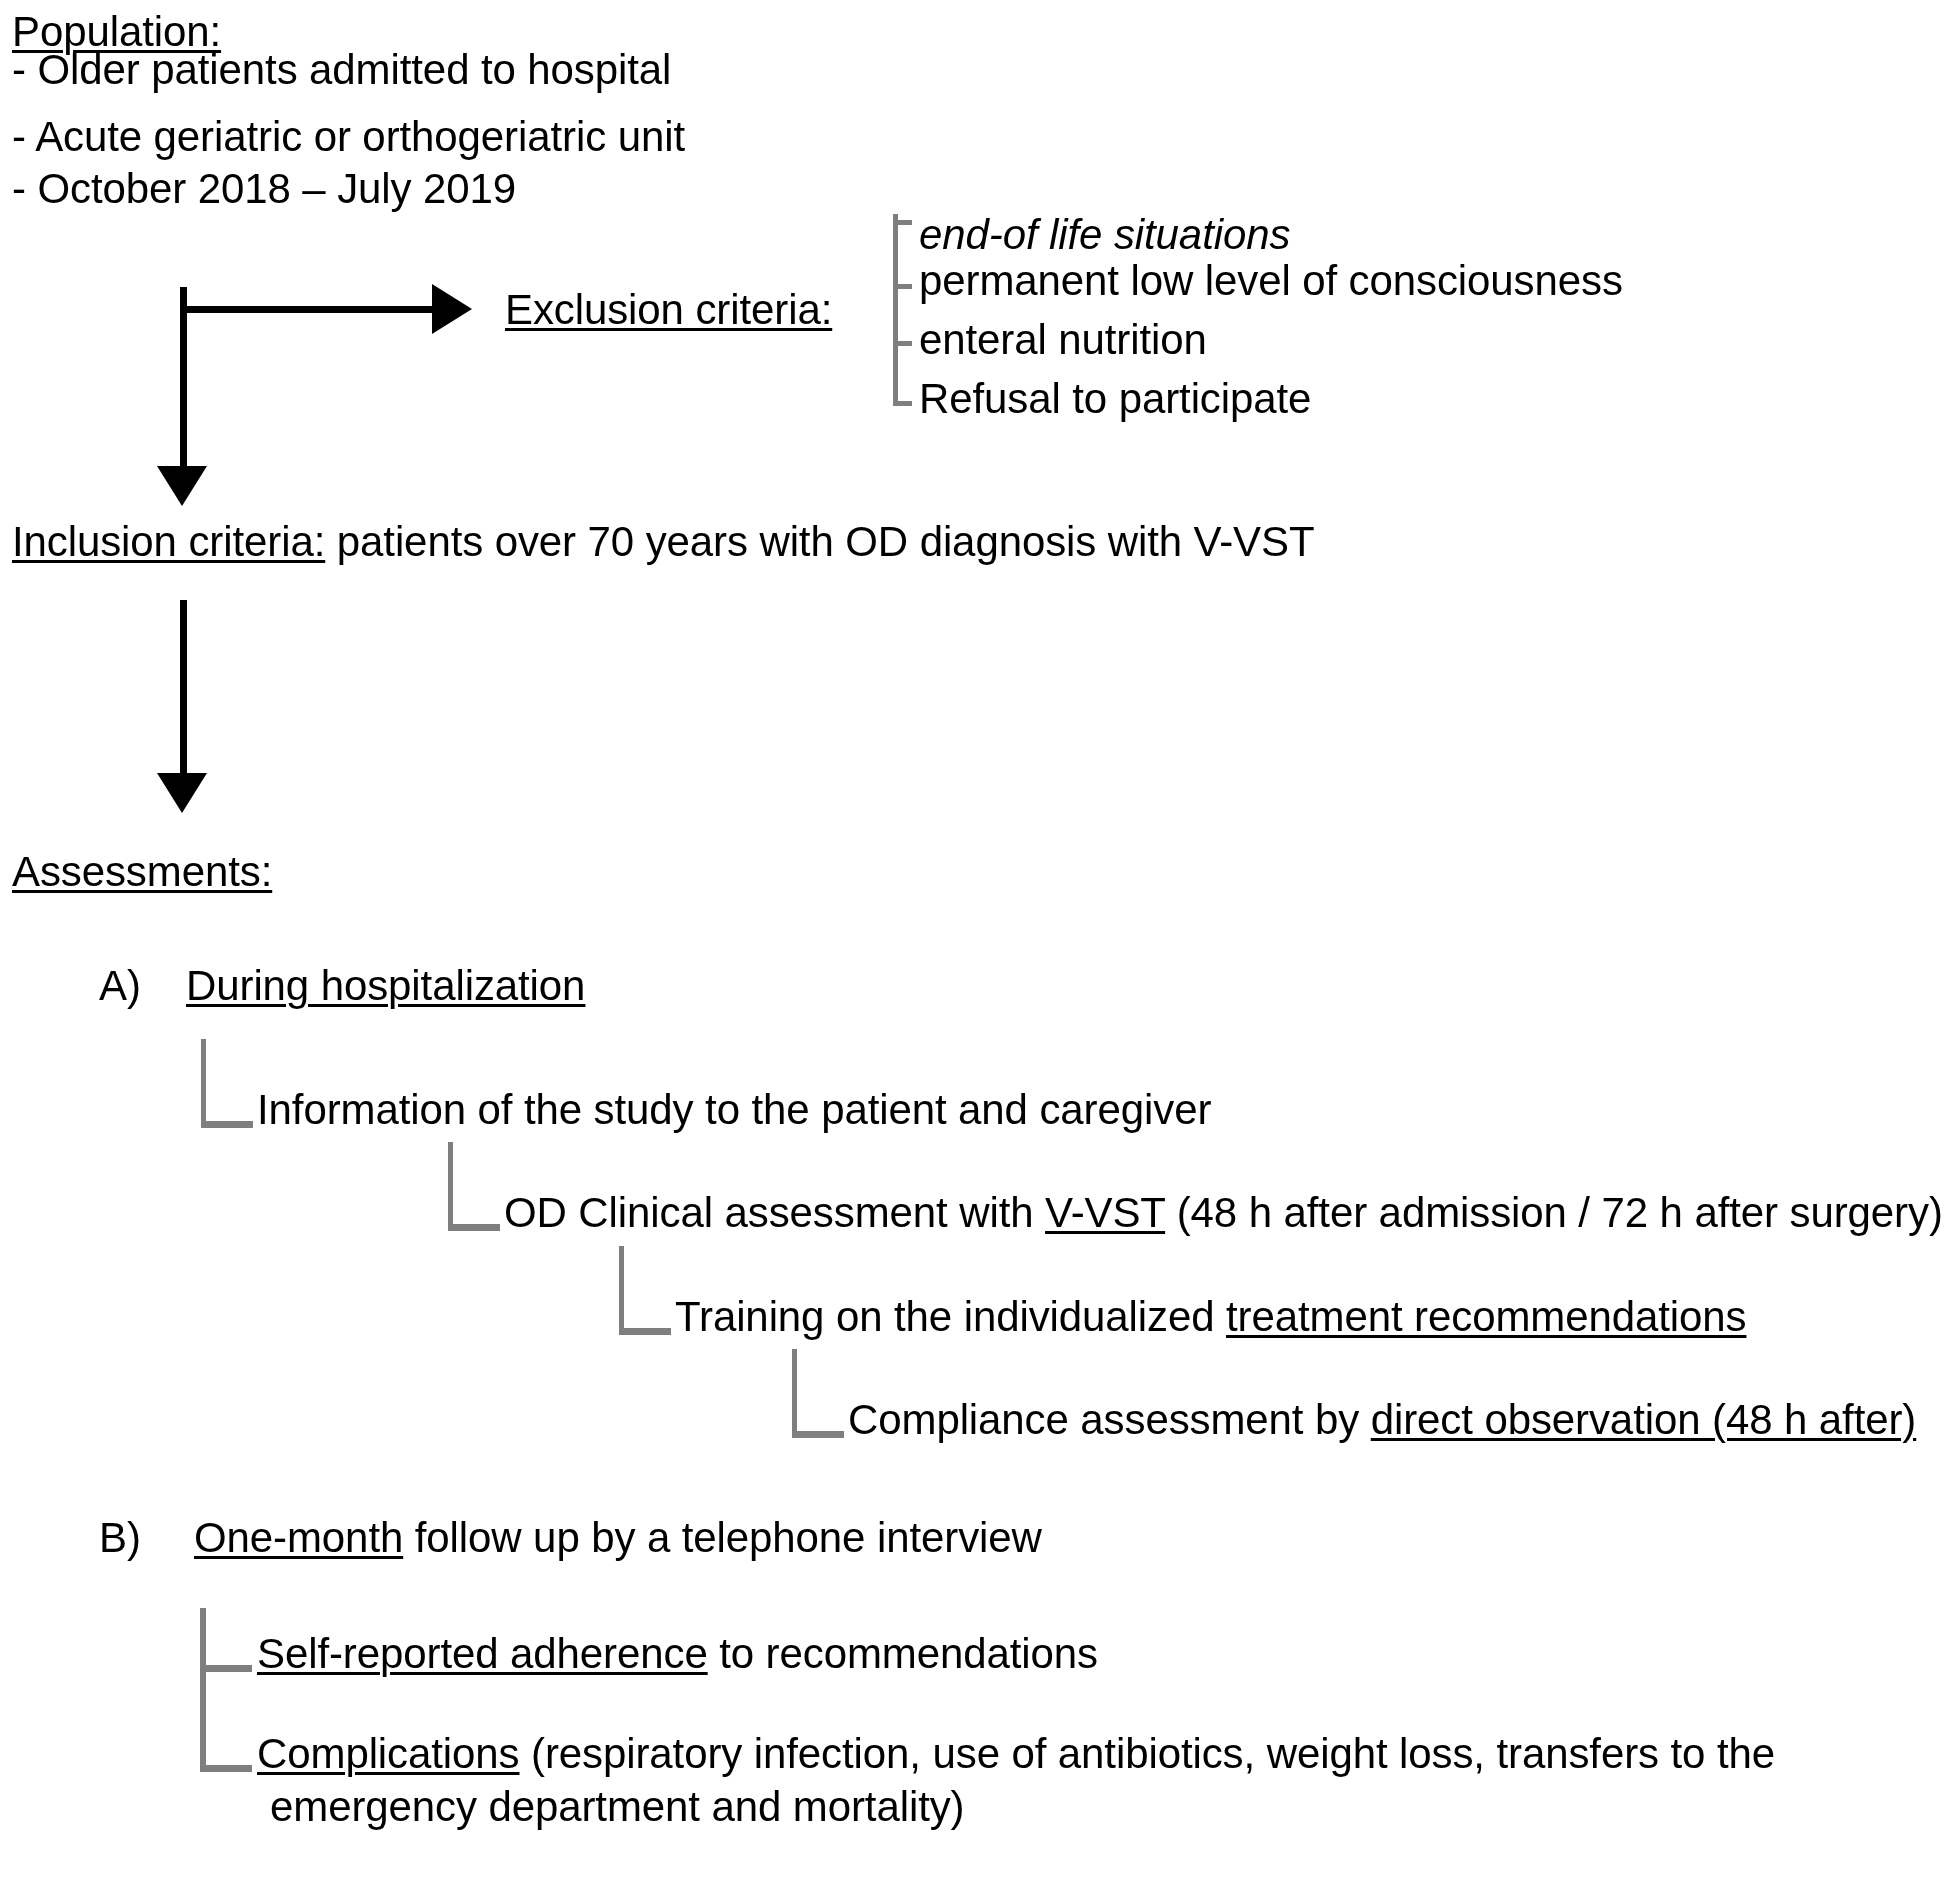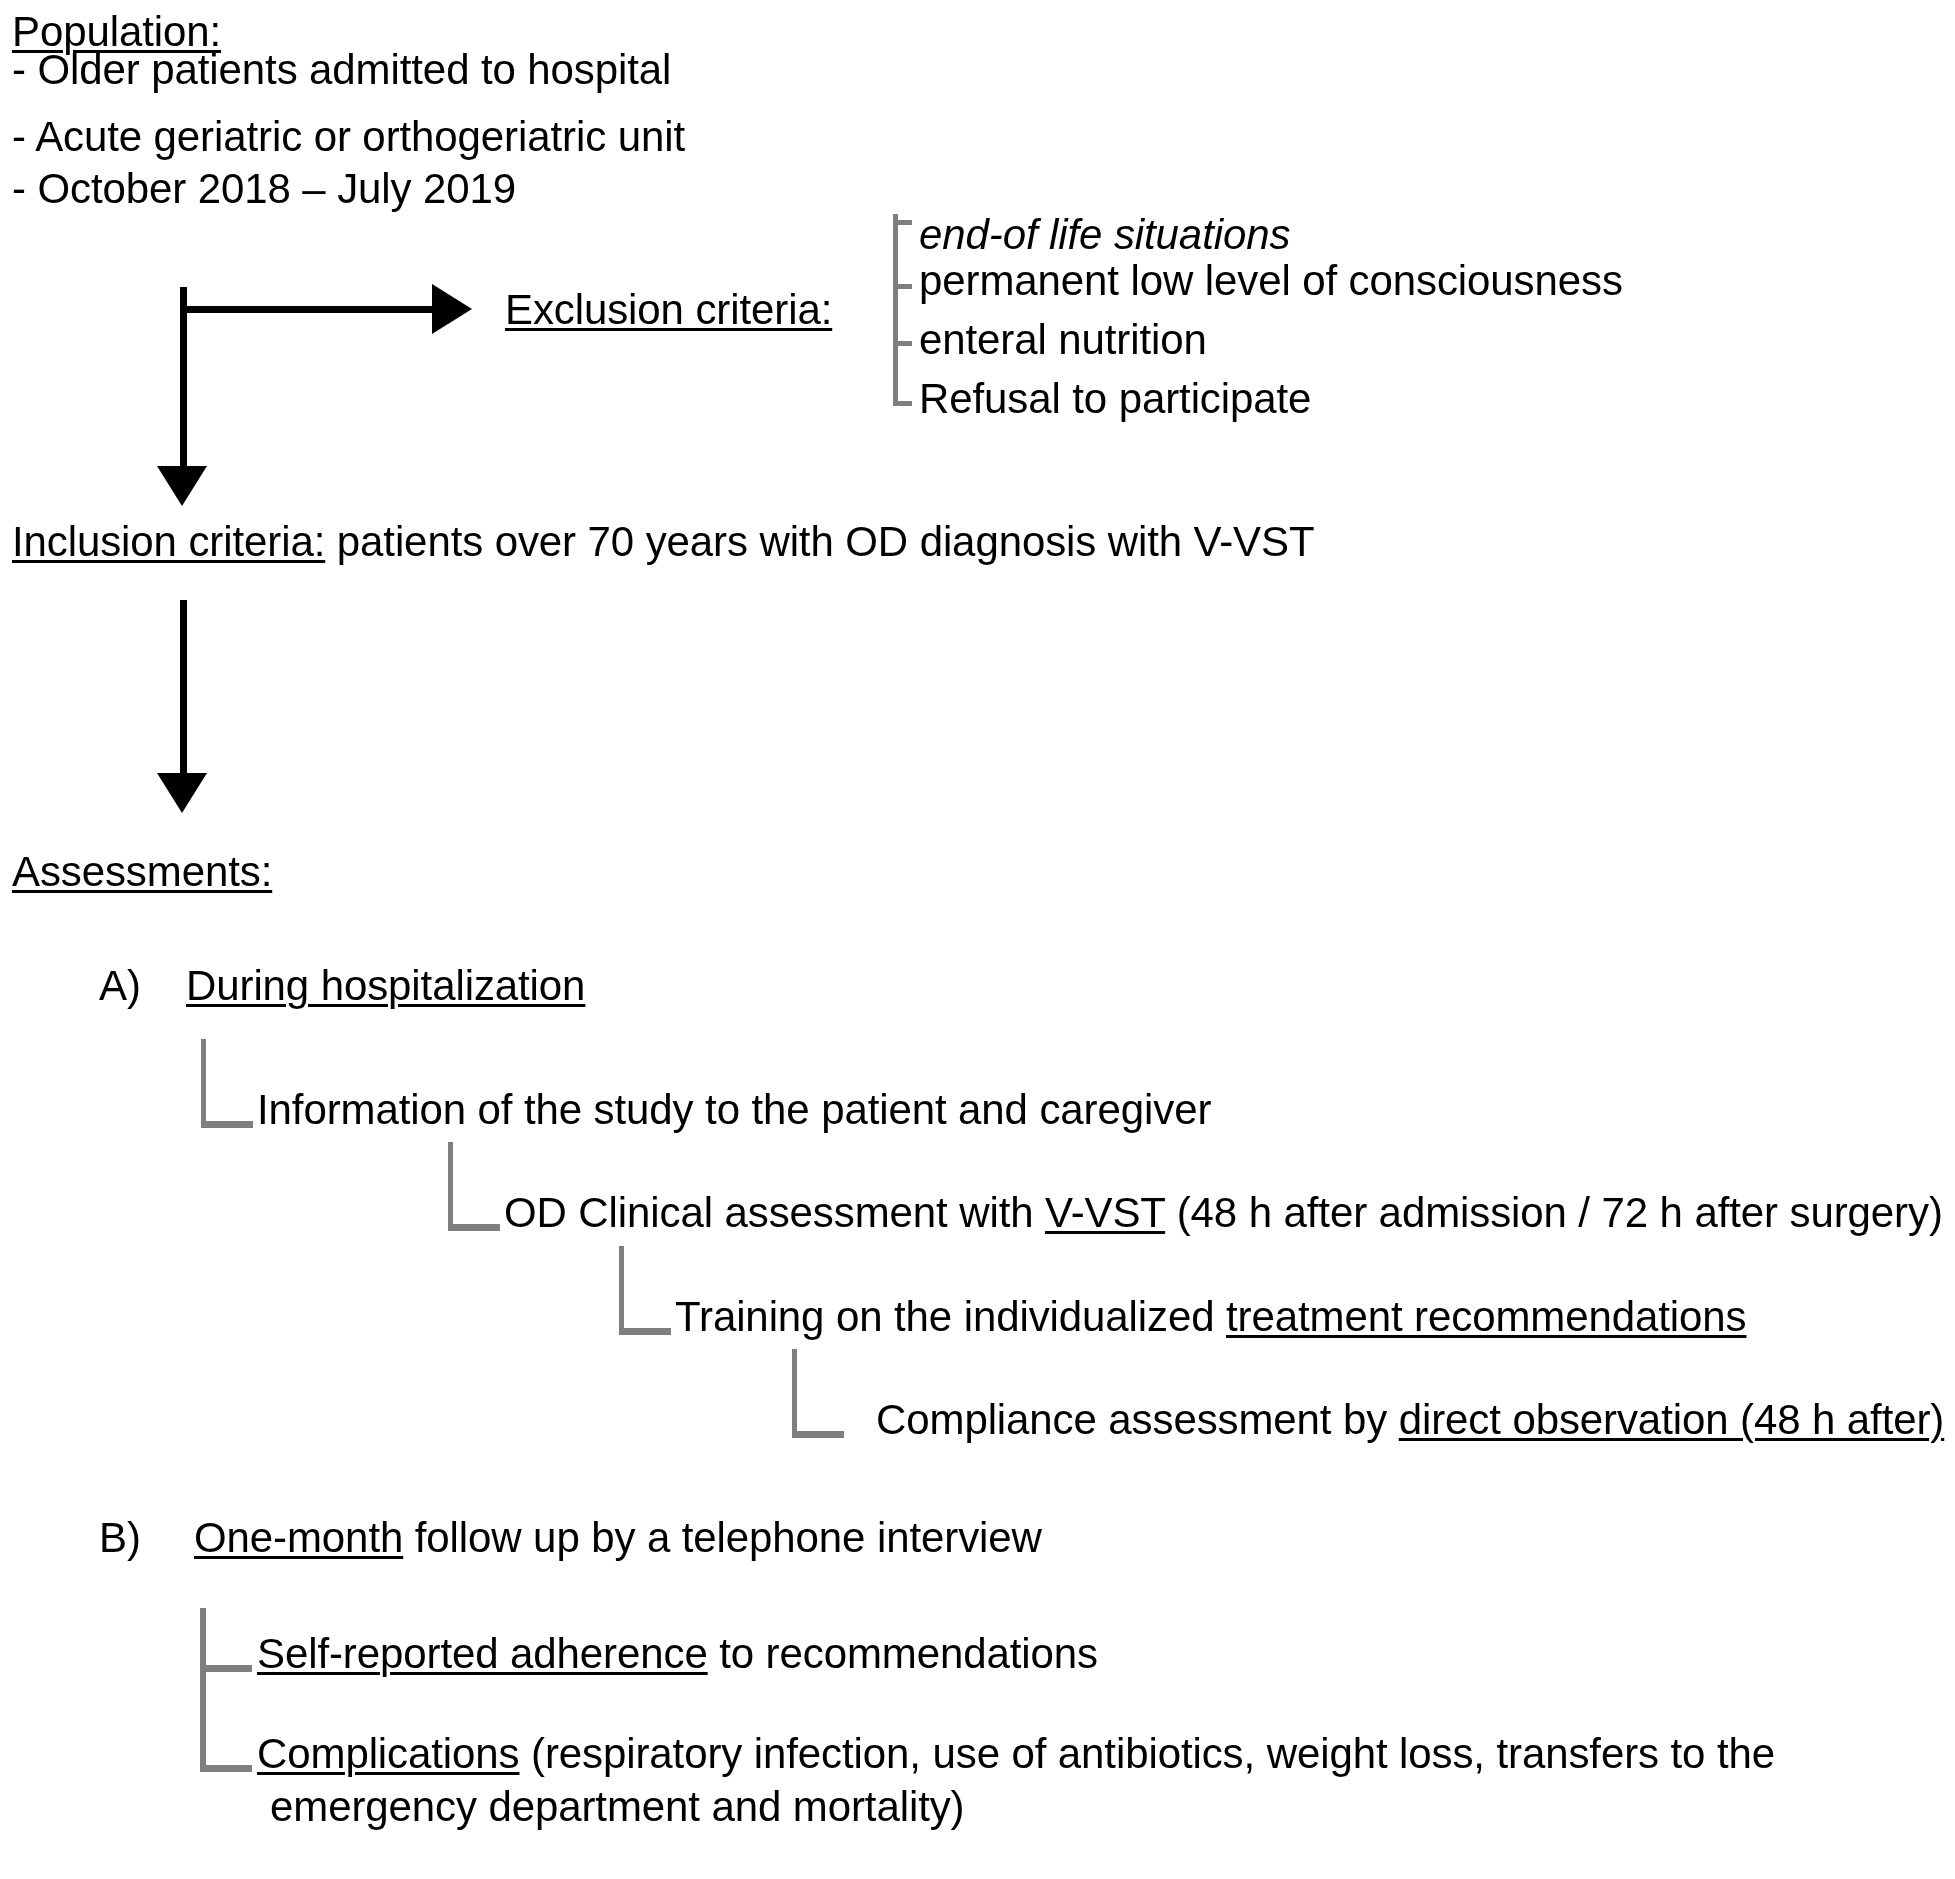--- a/index.html
+++ b/index.html
@@ -124,21 +124,21 @@
   <div class="gry lconn-v" style="left:619px; top:1246px; height:89px;"></div>
   <div class="gry lconn-h" style="left:619px; top:1328px; width:52px;"></div>
 
   <div class="txt" style="left:675px; top:1292px;">
     <span>Training on the individualized </span><span class="u">treatment recommendations</span><span></span>
   </div>
 
   <div class="gry lconn-v" style="left:792px; top:1349px; height:89px;"></div>
   <div class="gry lconn-h" style="left:792px; top:1431px; width:52px;"></div>
 
-  <div class="txt" style="left:848px; top:1395px;margin-left:28px;">
+  <div class="txt" style="left:848px; top:1395px;">
     <span>Compliance assessment by </span><span class="u">direct observation (48 h after)</span><span></span>
   </div>
 
   <div class="txt" style="left:99px; top:1513px;">B)</div>
 
   <div class="txt" style="left:194px; top:1513px;">
     <span class="u">One-month</span><span> follow up by a telephone interview</span>
   </div>
 
   <div class="gry" id="bbr-spine"></div>

